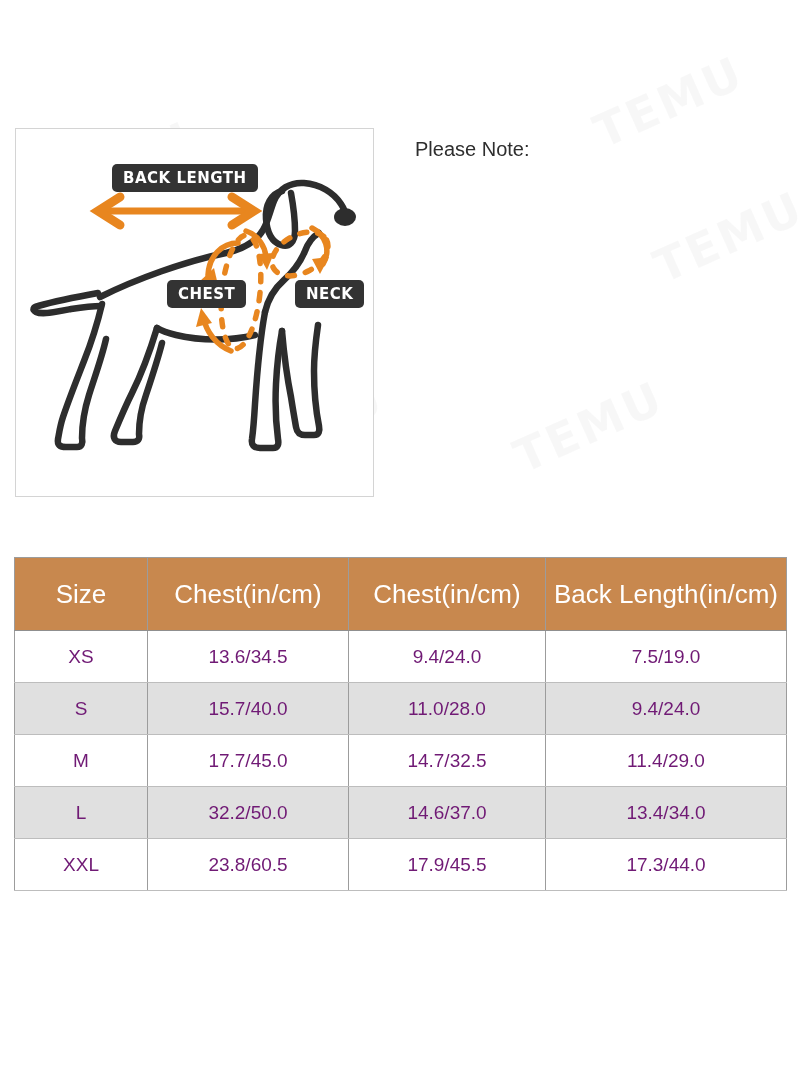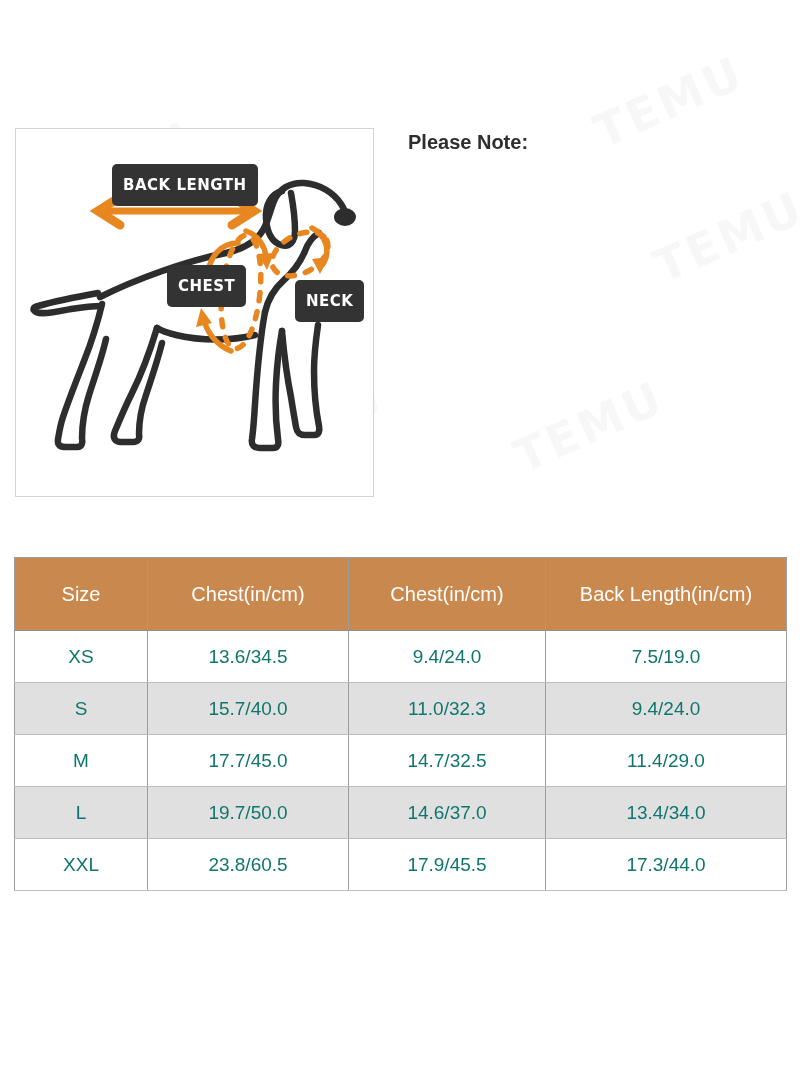--- a/index.html
+++ b/index.html
@@ -14,44 +14,44 @@
     font-family:"DejaVu Sans",sans-serif;
   }
   
   .diagram-box{
     position:absolute;left:15px;top:128px;width:359px;height:369px;
     border:1px solid #d4d4d4;background:#ffffff;box-sizing:border-box;
   }
   .diagram-box svg{position:absolute;left:0;top:0;}
   .badge{
     position:absolute;background:#333333;color:#ffffff;font-weight:bold;
-    font-size:15px;padding:12px 11px;border-radius:5px;white-space:nowrap;
+    font-size:15px;padding:5px 11px;border-radius:5px;white-space:nowrap;
     font-family:"DejaVu Sans",sans-serif;letter-spacing:0.5px;
   }
   .badge-backlength{left:96px;top:35px;}
-  .badge-chest{left:151px;top:136px;}
+  .badge-chest{left:151px;top:151px;}
   .badge-neck{left:279px;top:151px;}
   
   .note{
     position:absolute;left:400px;top:119px;width:398px;
     color:#2e2e2e;font-size:20px;line-height:31px;
   }
-  .note p{margin:8px;font-weight:bold;}
+  .note p{margin:15px;}
   
   .size-table{
     position:absolute;left:14px;top:557px;width:772px;
     border-collapse:collapse;table-layout:fixed;
   }
   .size-table th{
-    background:#c8884e;color:#ffffff;font-weight:400;font-size:20px;
+    background:#c8884e;color:#ffffff;font-weight:400;font-size:26px;
     height:70px;text-align:center;vertical-align:middle;
     border:1px solid #9c9c9c;border-bottom:1px solid #8f8f8f;
   }
   .size-table td{
-    font-size:19px;color:#0f766e;height:49px;text-align:center;
+    font-size:19px;color:#701a75;height:49px;text-align:center;
     vertical-align:middle;background:#ffffff;
     border-left:1px solid #9c9c9c;border-right:1px solid #9c9c9c;
     border-top:1px solid #bdbdbd;border-bottom:1px solid #bdbdbd;
   }
   .size-table tbody tr:nth-child(even) td{background:#e0e0e0;}
 </style>
 </head>
 <body>
 
 <span class="wm" style="left:40px;top:140px">TEMU</span>
@@ -138,32 +138,32 @@
   <tbody>
       <tr>
         <td>XS</td>
         <td>13.6/34.5</td>
         <td>9.4/24.0</td>
         <td>7.5/19.0</td>
       </tr>
       <tr>
         <td>S</td>
         <td>15.7/40.0</td>
-        <td>11.0/32.3</td>
+        <td>11.0/28.0</td>
         <td>9.4/24.0</td>
       </tr>
       <tr>
         <td>M</td>
         <td>17.7/45.0</td>
         <td>14.7/32.5</td>
         <td>11.4/29.0</td>
       </tr>
       <tr>
         <td>L</td>
-        <td>19.7/50.0</td>
+        <td>32.2/50.0</td>
         <td>14.6/37.0</td>
         <td>13.4/34.0</td>
       </tr>
       <tr>
         <td>XXL</td>
         <td>23.8/60.5</td>
         <td>17.9/45.5</td>
         <td>17.3/44.0</td>
       </tr>
     </tbody>

